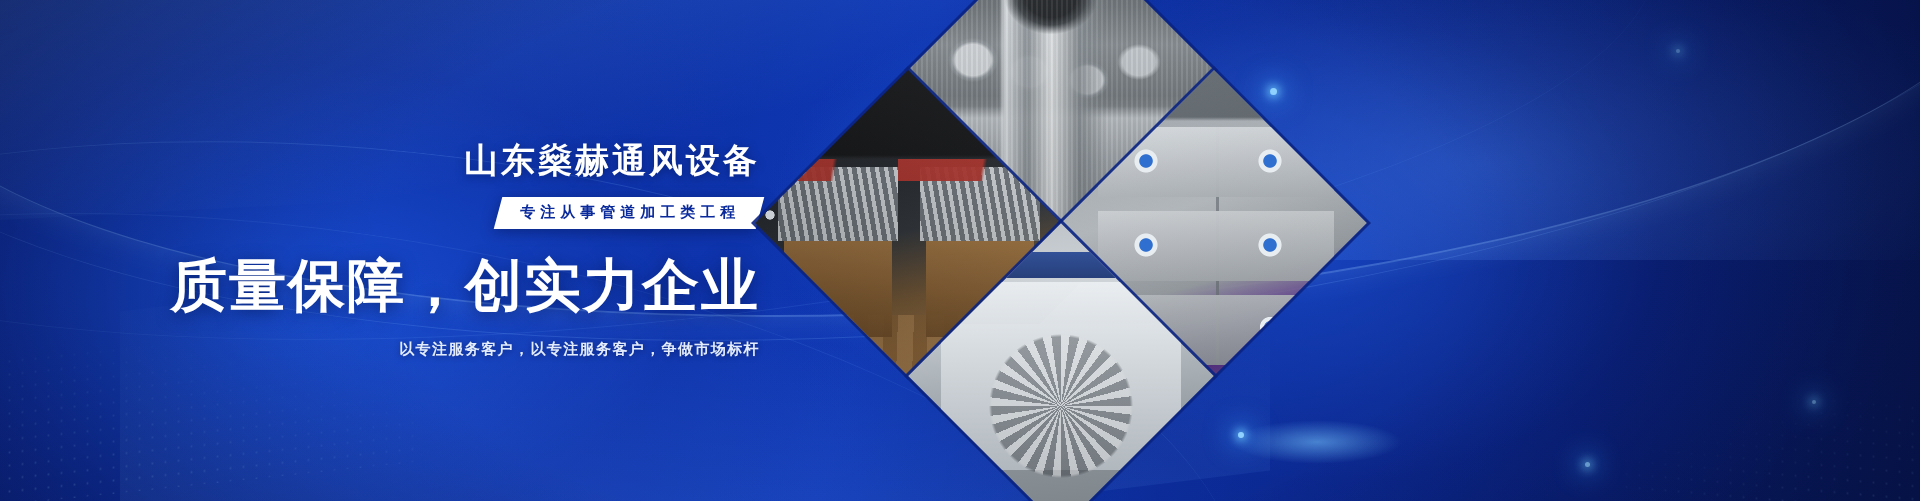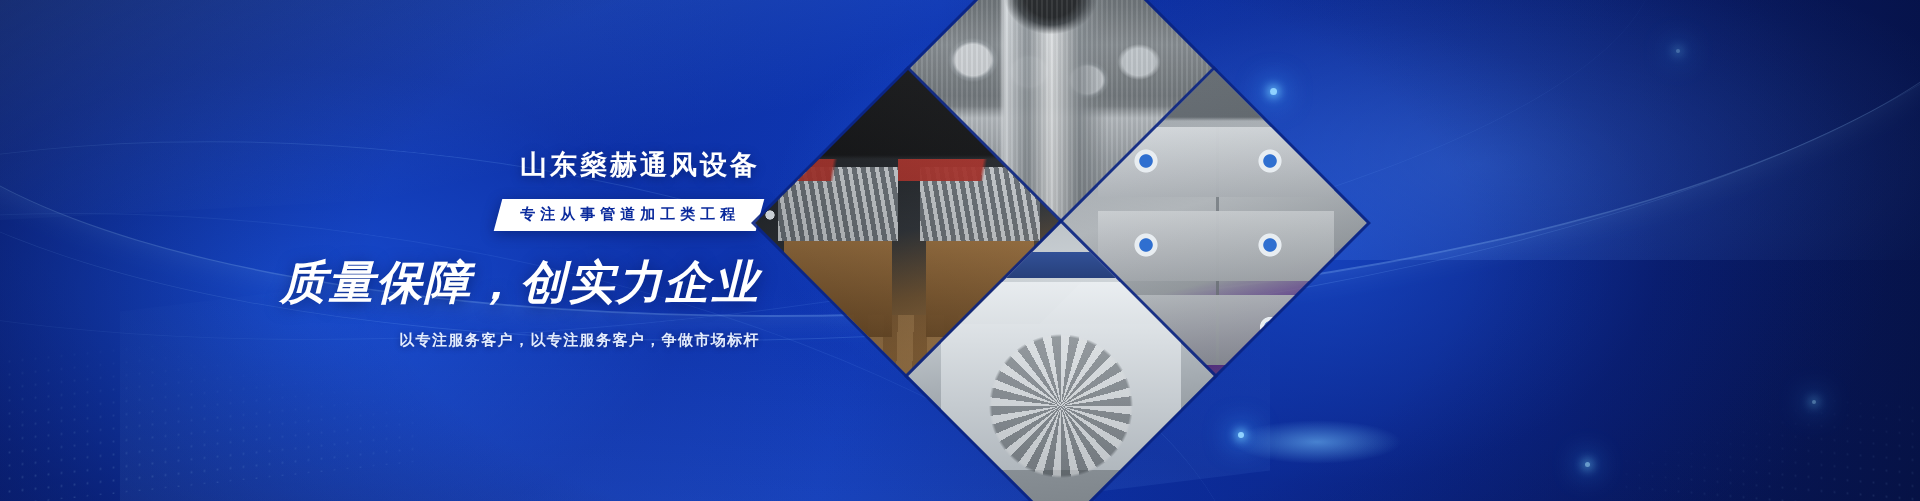--- a/index.html
+++ b/index.html
@@ -69,40 +69,39 @@
   .beam{position:absolute;left:1232px;top:420px;width:170px;height:44px;
     background:radial-gradient(ellipse at center, rgba(120,200,255,.55), rgba(90,170,255,0) 70%);
     border-radius:50%;}
 
   
   .copy{position:absolute;left:0;top:0;width:790px;height:501px;
         display:flex;flex-direction:column;align-items:flex-end;
         justify-content:center;padding-right:30px;box-sizing:border-box;}
 
   .title{
-    color:#ffffff;font-size:27px;line-height:1;letter-spacing:3px;
+    color:#ffffff;font-size:34px;line-height:1;letter-spacing:3px;
     font-weight:700;margin:0 0 20px 0;white-space:nowrap;
     text-shadow:0 2px 10px rgba(0,20,80,.55);
   }
 
   .badge{
     background:#ffffff;color:#0a2a9c;
     font-size:15px;letter-spacing:5px;font-weight:700;
     padding:6px 20px 7px 22px;white-space:nowrap;
     transform:skewX(-15deg);
     box-shadow:0 3px 14px rgba(0,15,70,.45);
     margin:0 0 28px 0;
   }
   .badge span{display:inline-block;transform:skewX(15deg);}
 
   .headline{
-    color:#ffffff;font-size:46px;line-height:1;letter-spacing:2px;
+    color:#ffffff;font-size:57px;line-height:1;letter-spacing:2px;
     font-weight:700;margin:0 0 26px 0;white-space:nowrap;
     text-shadow:0 3px 16px rgba(0,18,78,.6);
-    font-style:italic;
   }
 
   .tagline{
     color:#eaf2ff;font-size:15px;letter-spacing:1.4px;font-weight:700;
     margin:0;white-space:nowrap;opacity:.97;
     text-shadow:0 1px 6px rgba(0,15,70,.5);
   }
 
   
   .collage{position:absolute;left:800px;top:38px;width:430px;height:330px;}

